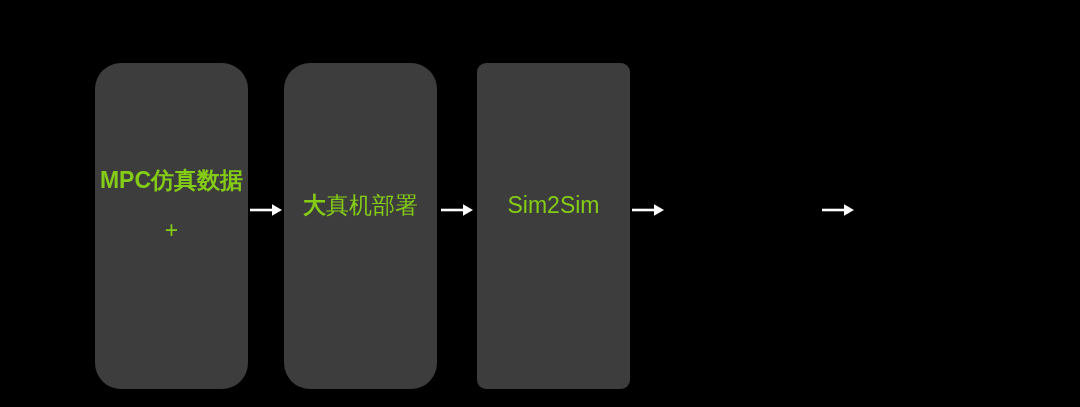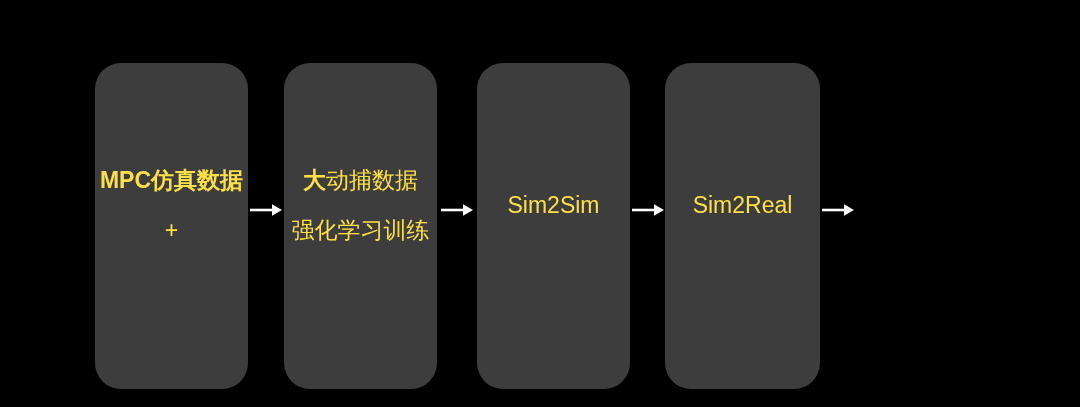--- a/index.html
+++ b/index.html
@@ -24,31 +24,31 @@
     display: flex;
     align-items: center;
     justify-content: center;
   }
   .box-content {
     display: flex;
     flex-direction: column;
     align-items: center;
     row-gap: 26px;
     transform: translateY(-21px);
-    color: #fde047;
+    color: #84cc16;
     font-size: 23px;
     line-height: 1.05;
     text-align: center;
     white-space: nowrap;
   }
   .bold { font-weight: bold; }
   .regular { font-weight: normal; }
   .box1 { left: 95px;  width: 153px; }
   .box2 { left: 284px; width: 153px; }
-  .box3 { left: 477px; width: 153px; }
+  .box3 { left: 477px; width: 153px; border-radius: 9px; }
   .box4 { left: 665px; width: 155px; }
   .box5 { left: 855px; width: 155px; }
   .arrow {
     position: absolute;
     top: 202px;
     width: 34px;
     height: 16px;
   }
   .arrow1 { left: 249px; }
   .arrow2 { left: 440px; }
@@ -68,47 +68,41 @@
   </div>
 
   <svg class="arrow arrow1" viewBox="0 0 34 16">
     <line x1="1" y1="8" x2="24" y2="8" stroke="#ffffff" stroke-width="2.6"></line>
     <polygon points="23,2.2 33,8 23,13.8" fill="#ffffff"></polygon>
   </svg>
 
   <div class="flow-box box2">
     <div class="box-content">
       <span>
-        <span class="bold">大</span><span class="regular">动捕数据</span>
+        <span class="bold">大</span><span class="regular">真机部署</span>
       </span>
-      <span class="regular">强化学习训练</span>
     </div>
   </div>
 
   <svg class="arrow arrow2" viewBox="0 0 34 16">
     <line x1="1" y1="8" x2="24" y2="8" stroke="#ffffff" stroke-width="2.6"></line>
     <polygon points="23,2.2 33,8 23,13.8" fill="#ffffff"></polygon>
   </svg>
 
   <div class="flow-box box3">
     <div class="box-content">
       <span class="regular">Sim2Sim</span>
     </div>
   </div>
 
   <svg class="arrow arrow3" viewBox="0 0 34 16">
     <line x1="1" y1="8" x2="24" y2="8" stroke="#ffffff" stroke-width="2.6"></line>
     <polygon points="23,2.2 33,8 23,13.8" fill="#ffffff"></polygon>
   </svg>
 
-  <div class="flow-box box4">
-    <div class="box-content">
-      <span class="regular">Sim2Real</span>
-    </div>
-  </div>
 
   <svg class="arrow arrow4" viewBox="0 0 34 16">
     <line x1="1" y1="8" x2="24" y2="8" stroke="#ffffff" stroke-width="2.6"></line>
     <polygon points="23,2.2 33,8 23,13.8" fill="#ffffff"></polygon>
   </svg>
 
 
 </div>
 
 </body></html>

